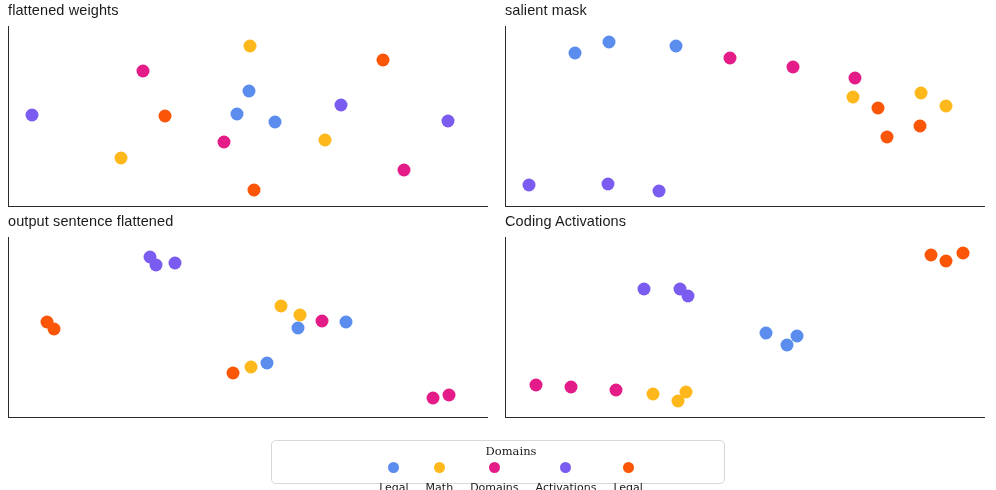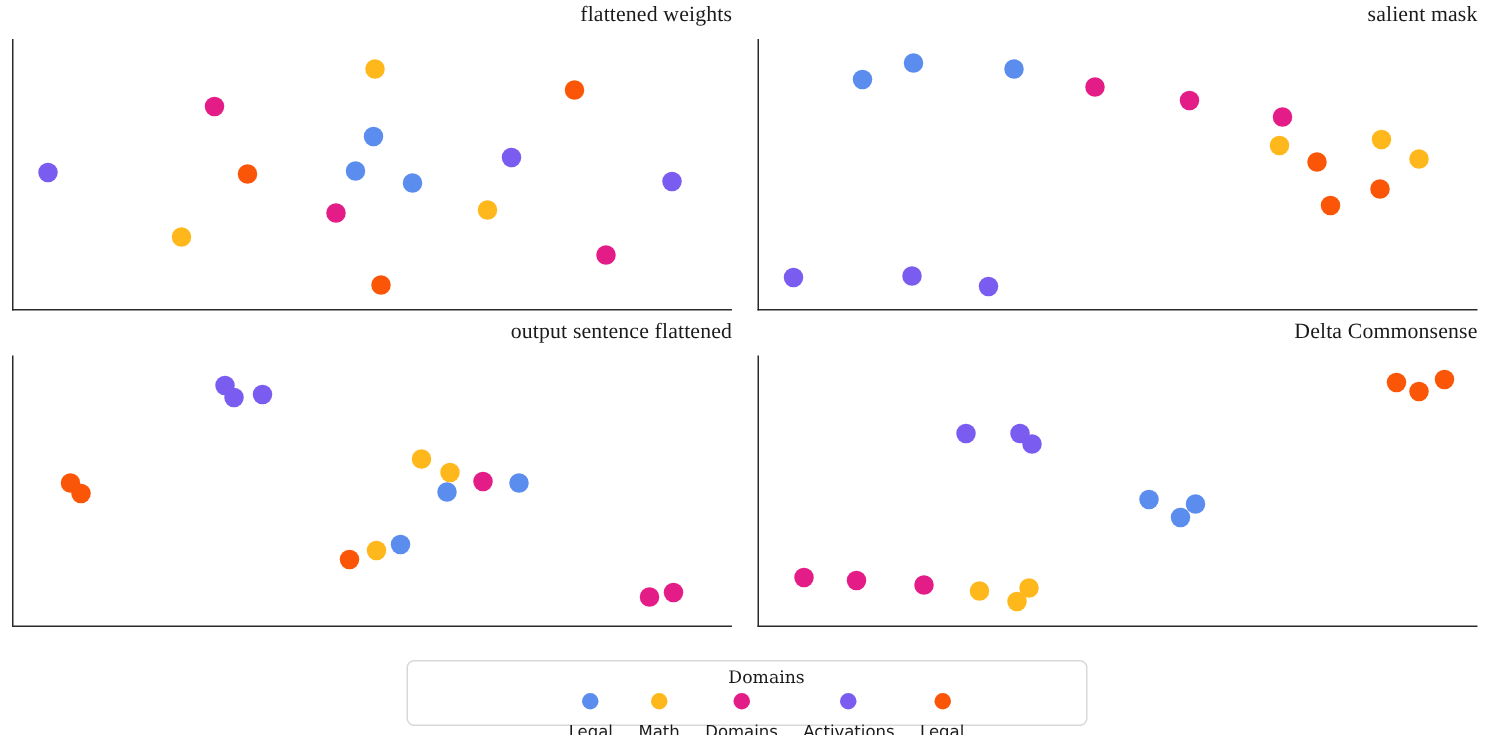--- a/index.html
+++ b/index.html
@@ -25,22 +25,22 @@
 
   .panel {
     position: absolute;
   }
 
   .panel-title {
     position: absolute;
     left: 0;
     top: 0;
     width: 100%;
-    text-align: right;
-    font-family: Liberation Serif, serif;
+    text-align: left;
+    font-family: Liberation Sans, sans-serif;
     font-size: 14.5px;
     color: #1a1a1a;
     letter-spacing: 0.1px;
     white-space: nowrap;
   }
 
   .axes {
     position: absolute;
     box-sizing: border-box;
     background: #ffffff;
@@ -160,21 +160,21 @@
         <div class="pt" style="left: 289.11px; top: 90.96px; width: 13px; height: 13px; background: rgb(91, 141, 239);"></div>
         <div class="pt" style="left: 257.54px; top: 126.16px; width: 13px; height: 13px; background: rgb(91, 141, 239);"></div>
         <div class="pt" style="left: 242.206px; top: 130.32px; width: 13px; height: 13px; background: rgb(255, 184, 28);"></div>
         <div class="pt" style="left: 223.715px; top: 135.6px; width: 13px; height: 13px; background: rgb(251, 86, 7);"></div>
         <div class="pt" style="left: 423.508px; top: 160.88px; width: 13px; height: 13px; background: rgb(227, 28, 135);"></div>
         <div class="pt" style="left: 439.744px; top: 157.52px; width: 13px; height: 13px; background: rgb(227, 28, 135);"></div>
       </div>
   </div>
 
   <div class="panel" style="left:505px; top:213px; width:480px; height:204px;">
-    <div class="panel-title">Delta Commonsense</div>
+    <div class="panel-title">Coding Activations</div>
     <div class="axes" style="left:0px; top:24px; width:480px; height:181px;">
         <div class="pt" style="left: 425.312px; top: 18.32px; width: 13px; height: 13px; background: rgb(251, 86, 7);"></div>
         <div class="pt" style="left: 456.882px; top: 15.6px; width: 13px; height: 13px; background: rgb(251, 86, 7);"></div>
         <div class="pt" style="left: 440.195px; top: 24.08px; width: 13px; height: 13px; background: rgb(251, 86, 7);"></div>
         <div class="pt" style="left: 138.476px; top: 52.4px; width: 13px; height: 13px; background: rgb(123, 92, 240);"></div>
         <div class="pt" style="left: 173.654px; top: 51.6px; width: 13px; height: 13px; background: rgb(123, 92, 240);"></div>
         <div class="pt" style="left: 181.772px; top: 58.8px; width: 13px; height: 13px; background: rgb(123, 92, 240);"></div>
         <div class="pt" style="left: 259.795px; top: 96.4px; width: 13px; height: 13px; background: rgb(91, 141, 239);"></div>
         <div class="pt" style="left: 290.914px; top: 98.64px; width: 13px; height: 13px; background: rgb(91, 141, 239);"></div>
         <div class="pt" style="left: 280.992px; top: 108.24px; width: 13px; height: 13px; background: rgb(91, 141, 239);"></div>

